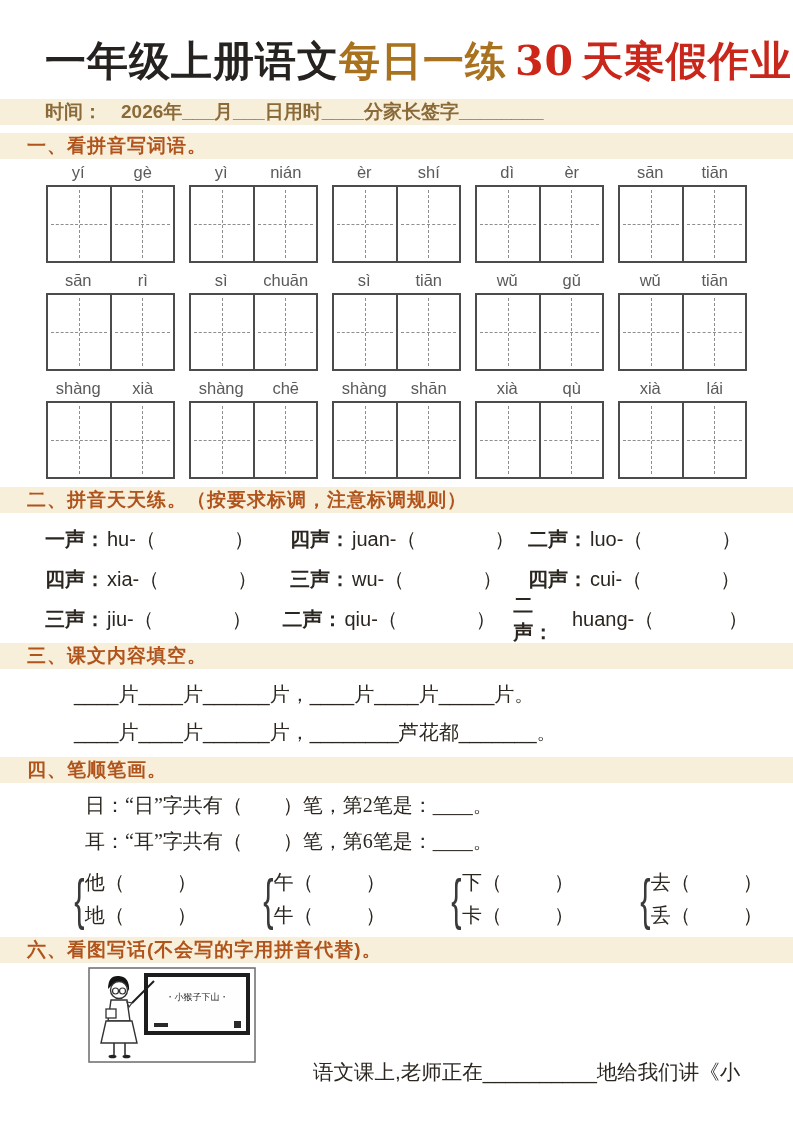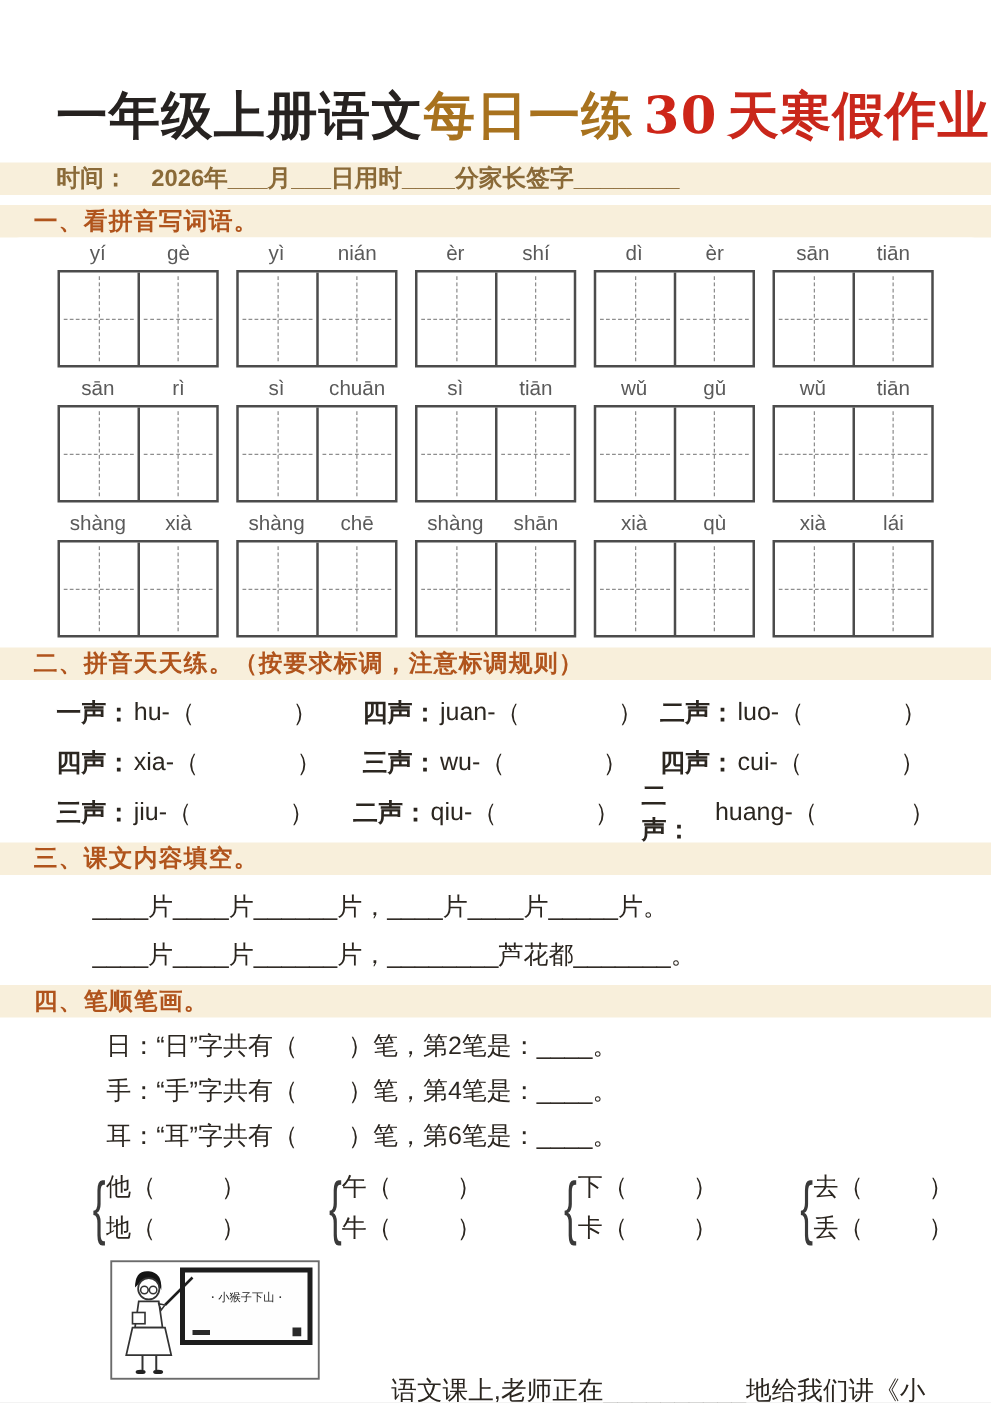--- a/index.html
+++ b/index.html
@@ -7,21 +7,21 @@
     position:relative;width:793px;height:1122px;margin:0 auto;background:#ffffff;
     font-family:"Liberation Sans","DejaVu Sans",sans-serif;color:#2b2620;
     display:flex;flex-direction:column;overflow:hidden;
   }
   
   .title{
     padding:34px 45px 6px 45px;display:flex;align-items:baseline;white-space:nowrap;
     font-family:"DejaVu Serif","Liberation Serif",serif;font-weight:900;font-size:41px;letter-spacing:1px;
   }
   .title .t-black{color:#262220;}
-  .title .t-gold{color:#a8721e;margin-top:31px;}
+  .title .t-gold{color:#a8721e;}
   .title .t-num{color:#cd2518;margin:0 8px;}
   .title .t-red{color:#c9271b;}
   .band{background:#f8efdb;}
   .info-band{margin:4px 0 8px 0;height:42px;display:flex;align-items:center;
     padding:0 45px;font-size:19px;color:#8a6a38;font-weight:bold;white-space:pre;}
   
   .sec-head{height:34px;display:flex;align-items:center;padding:0 27px;
     font-size:19px;font-weight:bold;color:#b0541c;letter-spacing:1px;}
   
   .s1-content{padding:4px 46px 0 46px;background:#fff;border-radius:16px;}
@@ -39,21 +39,21 @@
   .s2-row{display:flex;height:40px;align-items:center;}
   .s2-item{display:flex;align-items:center;}
   .s2-item .tone{font-family:"DejaVu Serif","Liberation Serif",serif;font-weight:bold;}
   .s2-item .syl{margin-left:2px;}
   .s2-item .sp{display:inline-block;width:78px;}
   .s2-row .s2-item:nth-child(1){width:245px;}
   .s2-row .s2-item:nth-child(2){width:238px;}
   
   .s3-content{padding:6px 45px 6px 74px;font-size:20px;}
   .s3-line{height:38px;display:flex;align-items:center;white-space:pre;}
-  .s4-content{padding:4px 45px 4px 85px;font-size:20px;}
+  .s4-content{padding:4px 45px 4px 85px;font-size:20px;font-family:Liberation Serif, serif;}
   .s4-line{height:36px;display:flex;align-items:center;white-space:pre;}
   
   .s5-content{padding:6px 45px 8px 70px;display:flex;gap:62px;}
   .s5-group{display:flex;align-items:center;}
   .brace{font-size:56px;font-weight:300;color:#3a3a3a;transform:scaleX(.55);margin-right:-4px;line-height:1;}
   .s5-col{display:flex;flex-direction:column;gap:6px;font-size:20px;}
   .s5-row{display:flex;align-items:center;white-space:pre;}
   .s5-row .sp{display:inline-block;width:52px;}
   
   .s6-content{padding:4px 40px 2px 88px;display:flex;gap:12px;}
@@ -317,21 +317,20 @@
 
   <div class="band sec-head">三、课文内容填空。</div>
   <div class="s3-content">
     <div class="s3-line blank-line">____片____片______片，____片____片_____片。</div>
     <div class="s3-line blank-line">____片____片______片，________芦花都_______。</div>
   </div>
 
   <div class="band sec-head">四、笔顺笔画。</div>
   <div class="s4-content">
     <div class="s4-line blank-line">日：“日”字共有（　　）笔，第2笔是：____。</div>
-    <div class="s4-line blank-line">手：“手”字共有（　　）笔，第4笔是：____。</div>
     <div class="s4-line blank-line">耳：“耳”字共有（　　）笔，第6笔是：____。</div>
   </div>
 
   <div class="s5-content">
     <div class="s5-group">
       <span class="brace">{</span>
       <div class="s5-col">
         <span class="s5-row"><span>他</span><span>（</span><span class="sp"></span><span>）</span></span>
         <span class="s5-row"><span>地</span><span>（</span><span class="sp"></span><span>）</span></span>
       </div>
@@ -352,20 +351,21 @@
     </div>
     <div class="s5-group">
       <span class="brace">{</span>
       <div class="s5-col">
         <span class="s5-row"><span>去</span><span>（</span><span class="sp"></span><span>）</span></span>
         <span class="s5-row"><span>丢</span><span>（</span><span class="sp"></span><span>）</span></span>
       </div>
     </div>
   </div>
 
+  <div class="band sec-head">六、看图写话(不会写的字用拼音代替)。</div>
   <div class="s6-content">
     <svg width="168" height="96" viewBox="0 0 168 96">
       <rect x="1" y="1" width="166" height="94" fill="#ffffff" stroke="#6b6b6b" stroke-width="1.5"></rect>
 
       <rect x="58" y="8" width="102" height="58" fill="#fefefe" stroke="#1d1d1d" stroke-width="4"></rect>
       <text x="109" y="33" text-anchor="middle" font-size="9" fill="#222">・小猴子下山・</text>
       <rect x="66" y="56" width="14" height="4" fill="#2a2a2a"></rect>
       <rect x="146" y="54" width="7" height="7" fill="#2a2a2a"></rect>
 
       <line x1="44" y1="36" x2="66" y2="14" stroke="#1d1d1d" stroke-width="2"></line>

